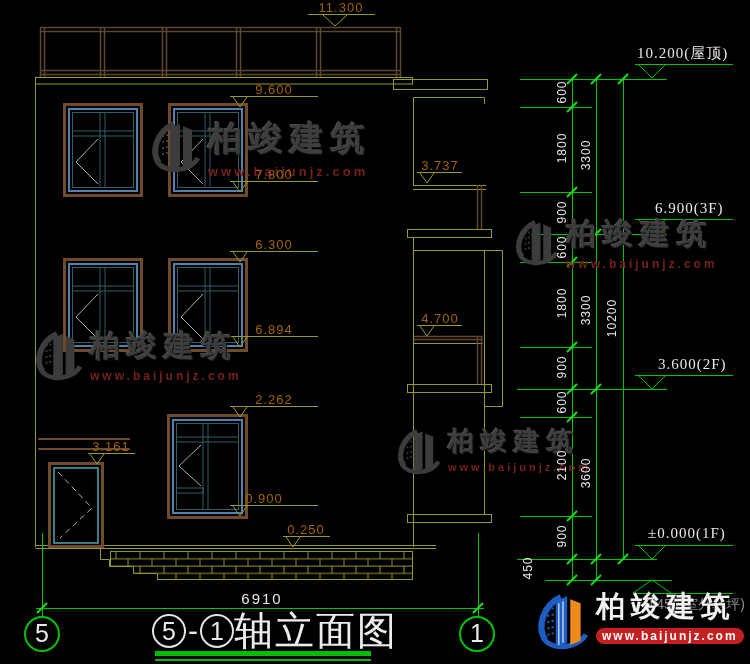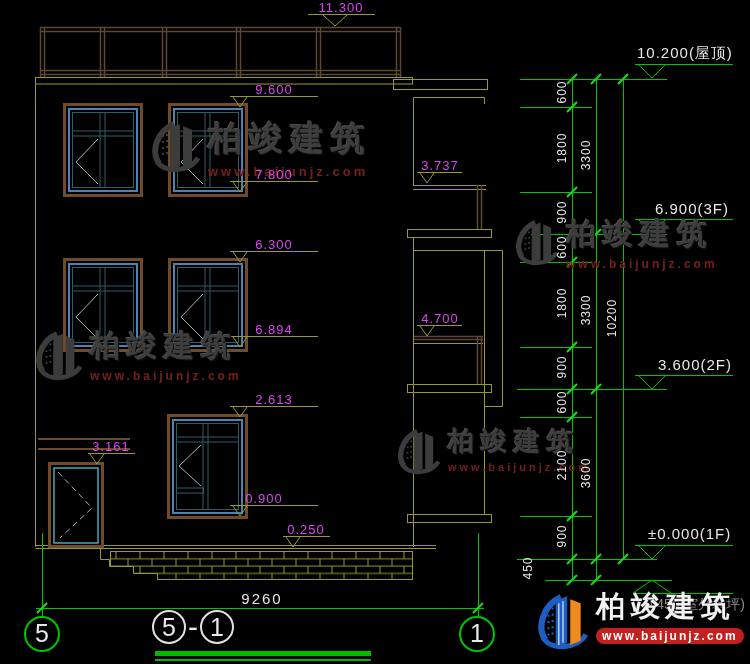--- a/index.html
+++ b/index.html
@@ -1,21 +1,21 @@
 <!DOCTYPE html>
 <html><head>
 <meta charset="utf-8">
 <style>
   html,body{margin:0;padding:0;background:#222;}
   #stage{position:relative;width:750px;height:664px;background:#000;overflow:hidden;
          font-family:"Liberation Sans","DejaVu Sans",sans-serif;}
   #stage *{box-sizing:border-box;}
   svg{display:block;}
-  .lab{position:absolute;color:#d946ef;font-size:13px;text-align:center;white-space:nowrap;z-index:4;letter-spacing:1px;}
-  .lvl{position:absolute;color:#e8e8e8;font-size:15px;text-align:left;white-space:nowrap;z-index:4;letter-spacing:1px;}
+  .lab{position:absolute;color:#a16207;font-size:13px;text-align:center;white-space:nowrap;z-index:4;letter-spacing:1px;}
+  .lvl{position:absolute;color:#e8e8e8;font-size:15px;text-align:left;white-space:nowrap;z-index:4;letter-spacing:1px;font-family:Liberation Serif, serif;}
   .rot{position:absolute;color:#e8e8e8;font-size:12px;text-align:center;white-space:nowrap;z-index:4;
        width:50px;transform:rotate(-90deg);letter-spacing:1px;}
   .dimw{position:absolute;color:#e8e8e8;font-size:15px;text-align:center;z-index:4;letter-spacing:2px;}
   .wm{position:absolute;display:flex;align-items:flex-start;z-index:3;pointer-events:none;}
   .wm-txt{margin-left:6px;}
   .wm-big{color:#3d3d3d;font-weight:bold;letter-spacing:7px;white-space:nowrap;
           text-shadow:1px 1px 0 #101010,-1px -1px 0 #4d4d4d;}
   .wm-url{color:#76201c;font-weight:bold;font-size:12px;letter-spacing:3px;white-space:nowrap;margin-top:2px;}
   .bubble{position:absolute;width:36px;height:36px;border:2px solid #00c400;border-radius:50%;
           color:#e8e8e8;font-size:25px;text-align:center;line-height:31px;z-index:4;}
@@ -223,21 +223,21 @@
     </div>
   </div>
 
   <div class="lab" style="left:306px;top:0;width:70px">11.300</div>
   <div class="lab" style="left:230px;top:82px;width:88px">9.600</div>
   <div class="lab" style="left:230px;top:167px;width:88px">7.800</div>
   <div class="lab" style="left:414px;top:158px;width:52px">3.737</div>
   <div class="lab" style="left:230px;top:237px;width:88px">6.300</div>
   <div class="lab" style="left:230px;top:322px;width:88px">6.894</div>
   <div class="lab" style="left:414px;top:311px;width:52px">4.700</div>
-  <div class="lab" style="left:230px;top:392px;width:88px">2.613</div>
+  <div class="lab" style="left:230px;top:392px;width:88px">2.262</div>
   <div class="lab" style="left:220px;top:491px;width:88px">0.900</div>
   <div class="lab" style="left:84px;top:439px;width:54px">3.161</div>
   <div class="lab" style="left:279px;top:522px;width:54px">0.250</div>
 
   <div class="lvl" style="left:637px;top:44px">10.200(屋顶)</div>
   <div class="lvl" style="left:655px;top:200px">6.900(3F)</div>
   <div class="lvl" style="left:658px;top:356px">3.600(2F)</div>
   <div class="lvl" style="left:648px;top:525px">±0.000(1F)</div>
   <div id="ground-label">-0.450(室外地坪)</div>
 
@@ -249,33 +249,34 @@
   <div class="rot" style="left:537px;top:360px">900</div>
   <div class="rot" style="left:537px;top:395px">600</div>
   <div class="rot" style="left:537px;top:458px">2100</div>
   <div class="rot" style="left:537px;top:529px">900</div>
   <div class="rot" style="left:503px;top:561px">450</div>
   <div class="rot" style="left:561px;top:148px">3300</div>
   <div class="rot" style="left:561px;top:303px">3300</div>
   <div class="rot" style="left:561px;top:466px">3600</div>
   <div class="rot" style="left:587px;top:311px">10200</div>
 
-  <div class="dimw" style="left:220px;top:590px;width:84px">9260</div>
+  <div class="dimw" style="left:220px;top:590px;width:84px">6910</div>
 
   <div class="bubble" style="left:24px;top:616px">
     <span>5</span>
   </div>
   <div class="bubble" style="left:459px;top:616px">
     <span>1</span>
   </div>
 
   <div id="title-row">
     <span class="tcircle">5</span>
     <span id="title-dash">-</span>
     <span class="tcircle">1</span>
+    <span id="title-name">轴立面图</span>
   </div>
   <div class="bar" style="left:155px;top:651px;width:216px;height:5px"></div>
   <div class="bar" style="left:155px;top:659px;width:216px;height:2px"></div>
 
   <div id="logo">
     <svg width="54" height="68" viewBox="0 0 52 62">
       <path d="M9 49 C1 38 6 16 24 8" stroke="#1e5ec2" stroke-width="6" fill="none"></path>
       <path d="M7 47 C14 60 40 58 48 44" stroke="#1e5ec2" stroke-width="5" fill="none"></path>
       <polygon points="19,12 30,7 30,52 19,57" fill="#1e5ec2"></polygon>
       <polygon points="33,10 43,14 43,50 33,54" fill="#ef8b1c"></polygon>

